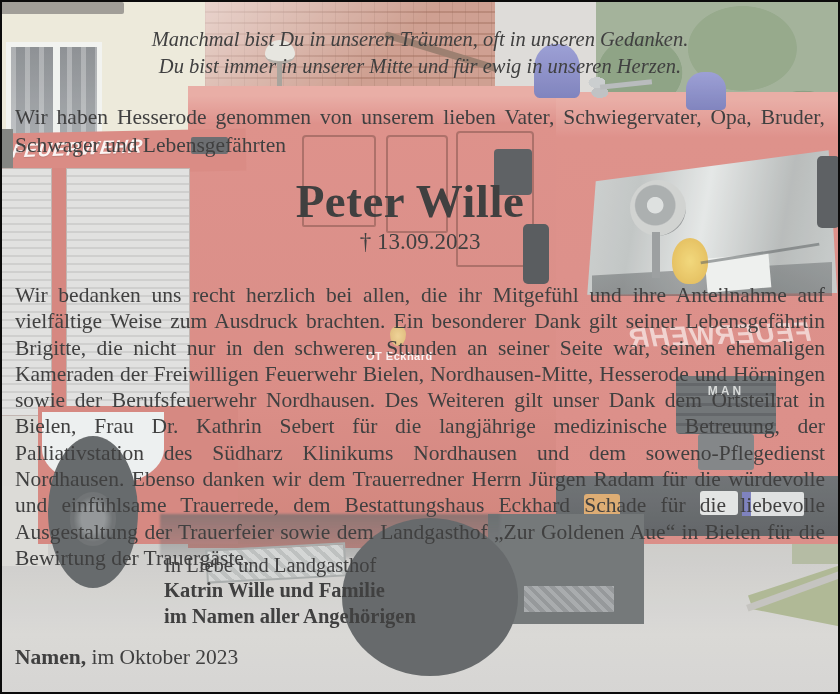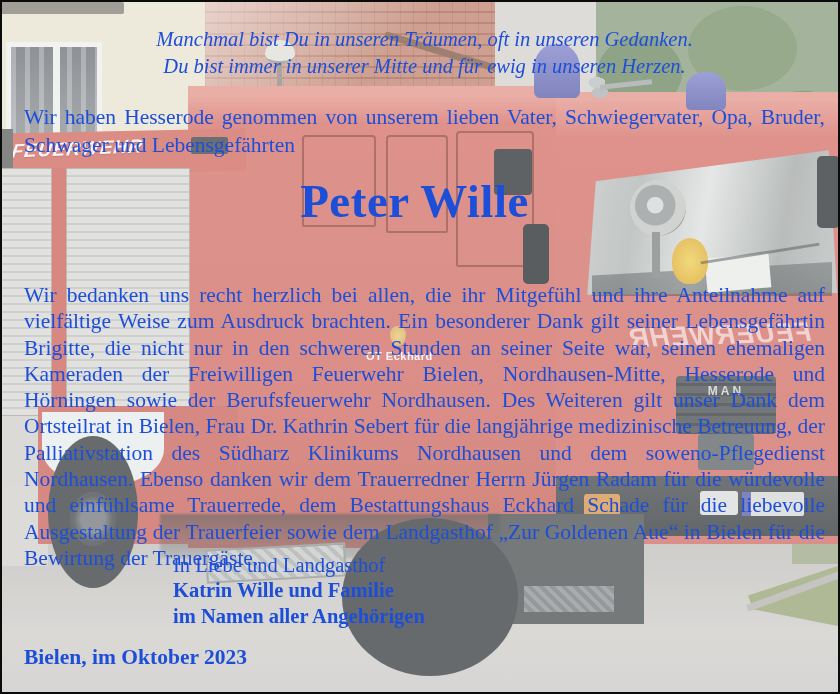--- a/index.html
+++ b/index.html
@@ -91,32 +91,32 @@
   .plate-eu{left:0;top:0;width:9px;height:24px;background:#6a6fb5;}
   .under-front{left:488px;top:514px;width:156px;height:110px;background:#5f6365;}
   .bumper-step{left:524px;top:586px;width:90px;height:26px;background:repeating-linear-gradient(45deg,#9b9fa1 0 4px,#85898b 4px 8px);}
   .under-mid{left:160px;top:514px;width:340px;height:44px;background:linear-gradient(to bottom,rgba(80,84,86,.65),rgba(110,113,115,.25));filter:blur(1px);}
   .step-mid{left:206px;top:546px;width:140px;height:34px;background:repeating-linear-gradient(45deg,#cdd0cf 0 5px,#b4b7b6 5px 9px);transform:rotate(-3deg);border:2px solid #9da1a0;}
   .front-tire{left:342px;top:518px;width:176px;height:158px;background:#4e5254;border-radius:50%;}
   .front-hub{left:404px;top:534px;width:80px;height:104px;border-radius:50%;
     background:radial-gradient(circle at 50% 50%,#7f8385 0 26%,#5a5e60 28% 46%,#6d7173 48% 62%,#53575九 64%,#535759 64%);}
   .wash{left:0;top:0;width:840px;height:694px;background:rgba(255,255,255,.14);}
   
-  .txt{color:#1d4ed8;z-index:50;padding-left:9px;}
+  .txt{color:#404040;z-index:50;}
   .epigraph{left:0;top:26px;width:840px;text-align:center;font-style:italic;font-size:20.5px;line-height:26.5px;}
   .intro{left:15px;top:104px;width:810px;font-size:21.5px;line-height:27.5px;text-align:justify;}
   .title{left:0;top:174px;width:820px;text-align:center;font-weight:bold;font-size:47px;letter-spacing:.5px;}
   .ddate{left:0;top:229px;width:840px;text-align:center;font-size:23px;}
   .body-par{left:15px;top:282px;width:810px;font-size:21.5px;line-height:26.3px;text-align:justify;}
   .closing{left:164px;top:553px;font-size:20.5px;line-height:25.4px;}
   .closing .b{font-weight:bold;position:static;display:block;}
   .closing .r{position:static;display:block;}
   .placeline{left:15px;top:645px;font-size:21.5px;}
   .placeline b{position:static;}
-  .placeline span{position:static;font-weight:bold;}
+  .placeline span{position:static;}
   .frame{left:0;top:0;width:840px;height:694px;border:2px solid #0b0b0b;z-index:99;pointer-events:none;}
 </style>
 </head>
 <body>
 
 <div class="stage">
 
   <div class="road"></div>
   <div class="road-left"></div>
   <div class="house-wall"></div>
@@ -189,24 +189,25 @@
   <div class="front-tire"></div>
   <div class="front-hub"></div>
   <div class="wash"></div>
 
   <div class="txt epigraph">
     <span style="position:static;display:block">Manchmal bist Du in unseren Träumen, oft in unseren Gedanken.</span>
     <span style="position:static;display:block">Du bist immer in unserer Mitte und für ewig in unseren Herzen.</span>
   </div>
   <div class="txt intro">Wir haben Hesserode genommen von unserem lieben Vater, Schwiegervater, Opa, Bruder, Schwager und Lebensgefährten</div>
   <div class="txt title">Peter Wille</div>
+  <div class="txt ddate">† 13.09.2023</div>
   <div class="txt body-par">Wir bedanken uns recht herzlich bei allen, die ihr Mitgefühl und ihre Anteilnahme auf vielfältige Weise zum Ausdruck brachten. Ein besonderer Dank gilt seiner Lebensgefährtin Brigitte, die nicht nur in den schweren Stunden an seiner Seite war, seinen ehemaligen Kameraden der Freiwilligen Feuerwehr Bielen, Nordhausen-Mitte, Hesserode und Hörningen sowie der Berufsfeuerwehr Nordhausen. Des Weiteren gilt unser Dank dem Ortsteilrat in Bielen, Frau Dr. Kathrin Sebert für die langjährige medizinische Betreuung, der Palliativstation des Südharz Klinikums Nordhausen und dem soweno-Pflegedienst Nordhausen. Ebenso danken wir dem Trauerredner Herrn Jürgen Radam für die würdevolle und einfühlsame Trauerrede, dem Bestattungshaus Eckhard Schade für die liebevolle Ausgestaltung der Trauerfeier sowie dem Landgasthof „Zur Goldenen Aue“ in Bielen für die Bewirtung der Trauergäste.</div>
   <div class="txt closing">
     <span class="r">In Liebe und Landgasthof</span>
     <span class="b">Katrin Wille und Familie</span>
     <span class="b">im Namen aller Angehörigen</span>
   </div>
   <div class="txt placeline">
-    <b>Bielen,</b><span> im Oktober 2023</span>
+    <b>Namen,</b><span> im Oktober 2023</span>
   </div>
 
   <div class="frame"></div>
 </div>
 
 </body></html>

